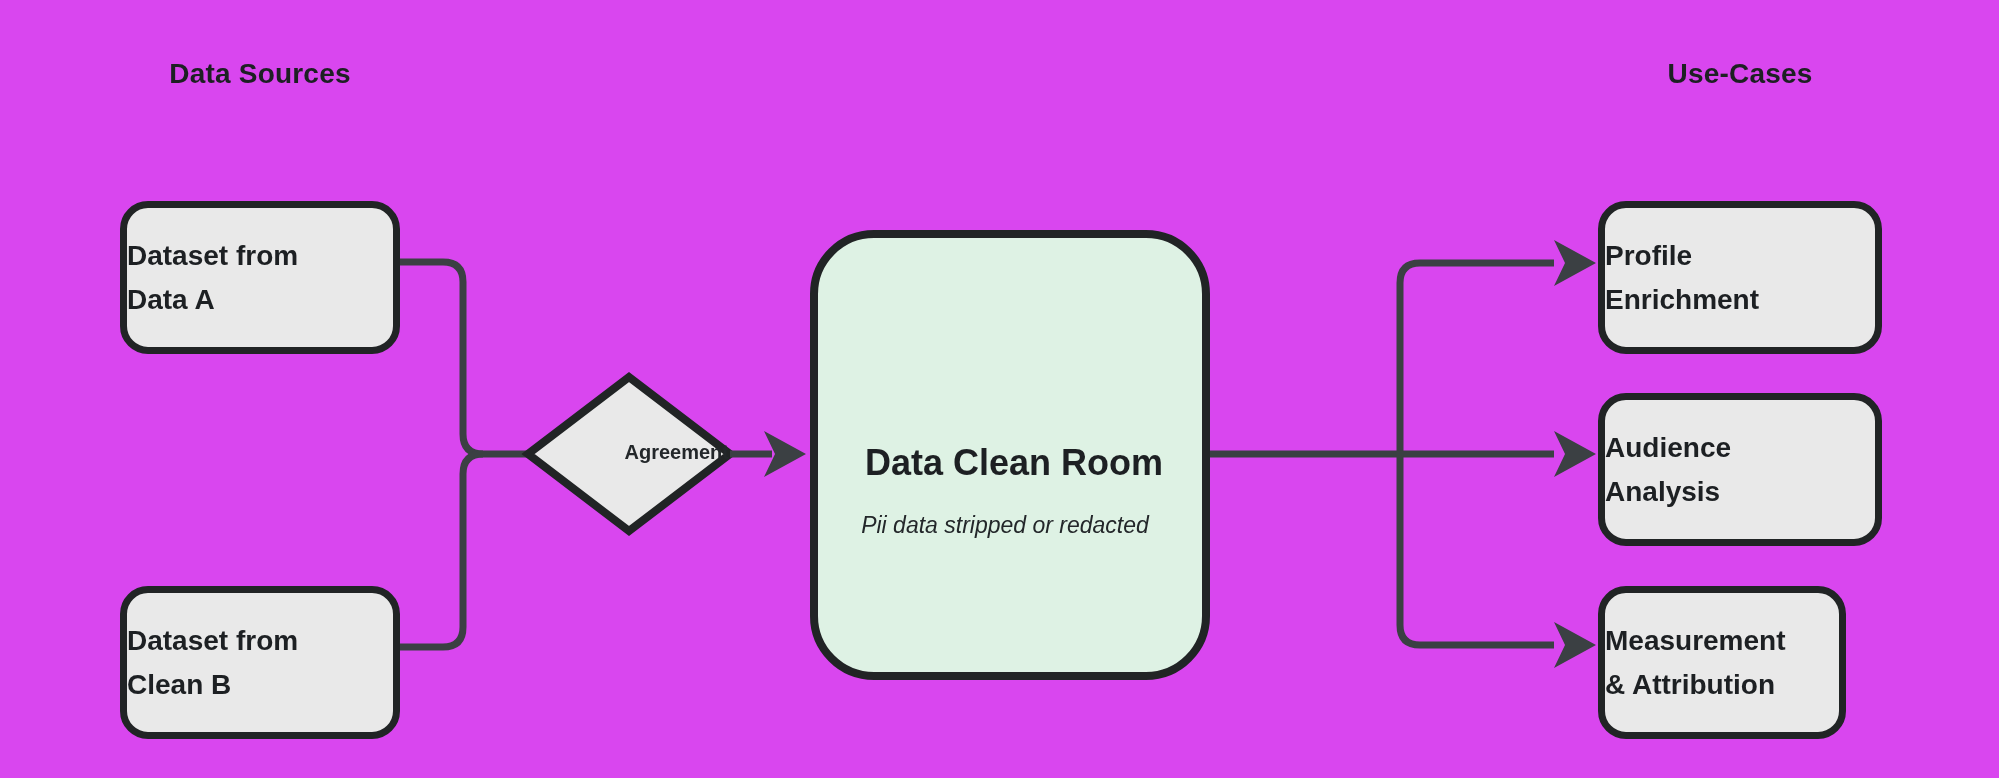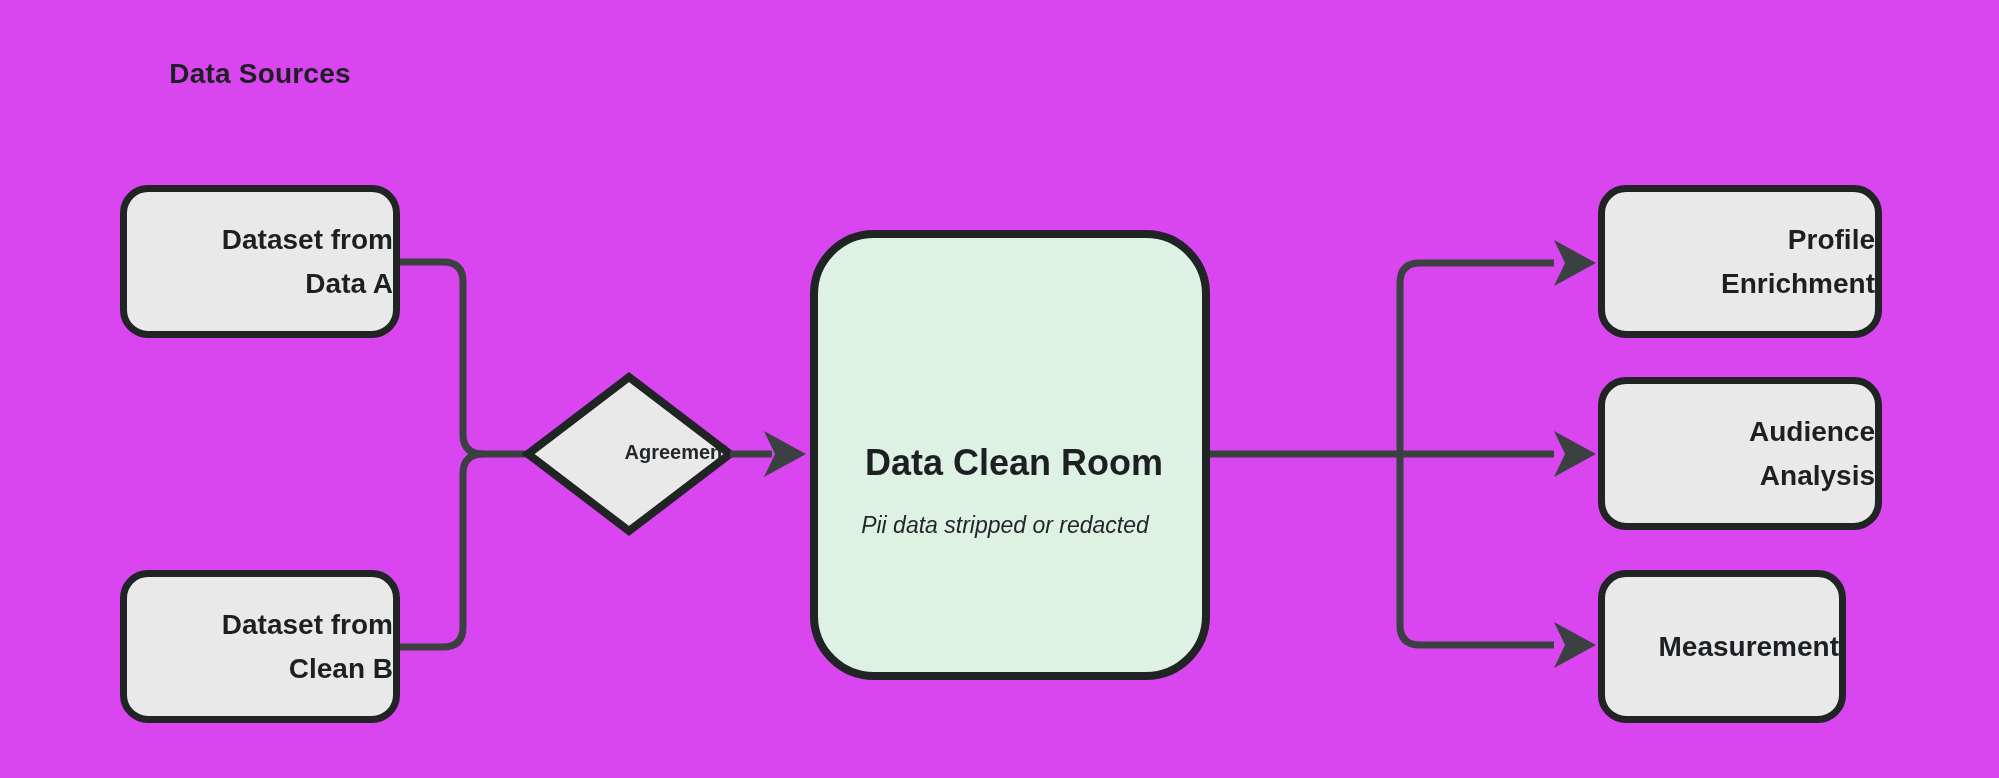--- a/index.html
+++ b/index.html
@@ -7,22 +7,22 @@
     position:relative;width:1999px;height:778px;background:#d946ef;overflow:hidden;
     font-family:"Liberation Sans", sans-serif;color:#1d2023;
   }
   #wires{position:absolute;left:0;top:0;width:1999px;height:778px;}
   .col-header{
     position:absolute;top:58px;font-size:28px;font-weight:700;text-align:center;
     letter-spacing:.2px;color:#1d2023;
   }
   .node{
     position:absolute;background:#e9e9e9;border:7px solid #212425;border-radius:28px;
-    display:flex;flex-direction:column;align-items:flex-end;justify-content:center;
-    box-sizing:border-box;text-align:center;
+    display:flex;flex-direction:column;align-items:flex-start;justify-content:center;
+    box-sizing:border-box;text-align:center;margin-top:16px;
   }
   .node .line{display:block;font-size:28px;font-weight:700;line-height:44px;color:#1d2023;}
   #node-party-a{left:120px;top:185px;width:280px;height:153px;}
   #node-party-b{left:120px;top:570px;width:280px;height:153px;}
   #node-profile{left:1598px;top:185px;width:284px;height:153px;}
   #node-audience{left:1598px;top:377px;width:284px;height:153px;}
   #node-measurement{left:1598px;top:570px;width:248px;height:153px;}
   #node-clean-room{
     position:absolute;left:810px;top:230px;width:400px;height:450px;box-sizing:border-box;
     background:#def2e4;border:8px solid #212425;border-radius:64px;
@@ -59,20 +59,21 @@
 
     <path d="M 1210 454 H 1400 M 1400 454 V 283 Q 1400 263 1420 263 H 1554" fill="none" stroke="#3b4043" stroke-width="7"></path>
     <path d="M 1400 454 H 1554" fill="none" stroke="#3b4043" stroke-width="7"></path>
     <path d="M 1400 454 V 625 Q 1400 645 1420 645 H 1554" fill="none" stroke="#3b4043" stroke-width="7"></path>
     <polygon points="1554,240 1596,263 1554,286 1565,263" fill="#3b4043"></polygon>
     <polygon points="1554,431 1596,454 1554,477 1565,454" fill="#3b4043"></polygon>
     <polygon points="1554,622 1596,645 1554,668 1565,645" fill="#3b4043"></polygon>
   </svg>
 
   <div class="col-header" id="header-sources">Data Sources</div>
+  <div class="col-header" id="header-usecases">Use-Cases</div>
 
   <div class="node" id="node-party-a">
     <span class="line">Dataset from</span>
     <span class="line">Data A</span>
   </div>
 
   <div class="node" id="node-party-b">
     <span class="line">Dataset from</span>
     <span class="line">Clean B</span>
   </div>
@@ -89,15 +90,16 @@
     <span class="line">Analysis</span>
   </div>
 
   <div class="node" id="node-profile">
     <span class="line">Profile</span>
     <span class="line">Enrichment</span>
   </div>
 
   <div class="node" id="node-measurement">
     <span class="line">Measurement</span>
+    <span class="line">&amp; Attribution</span>
   </div>
 
 </div>
 
 </body></html>

